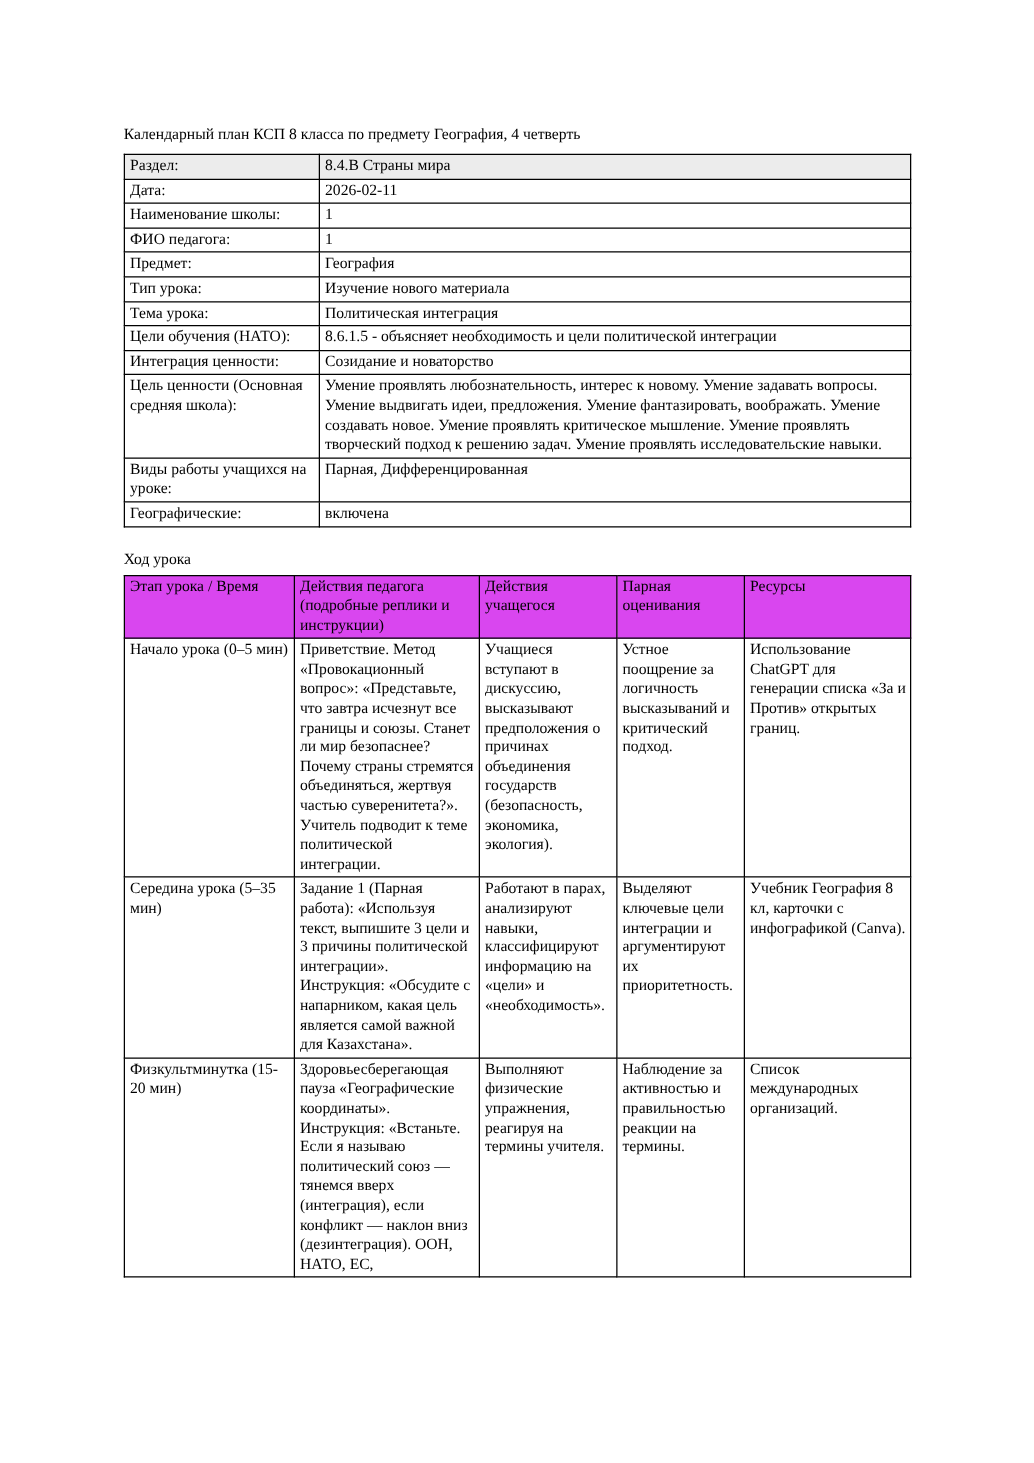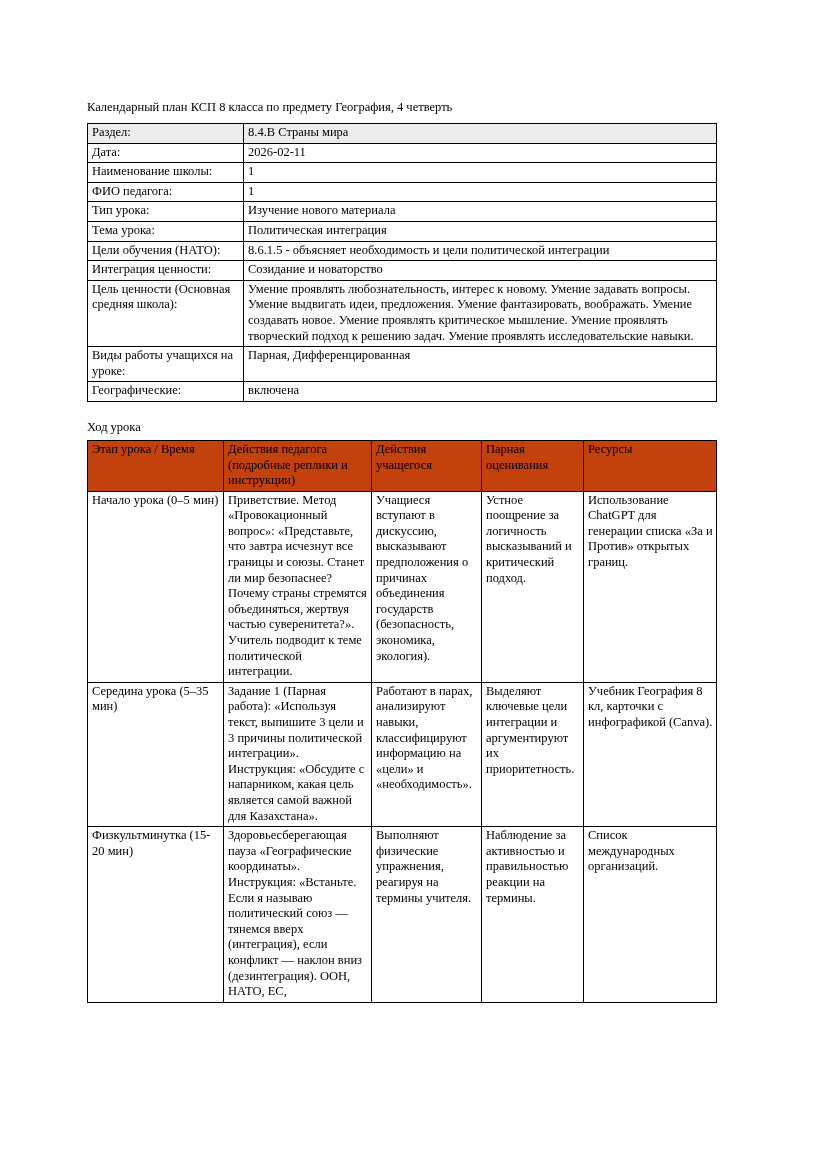--- a/index.html
+++ b/index.html
@@ -16,21 +16,21 @@
   .page {
     position: relative;
     width: 827px;
     height: 1170px;
     background: #ffffff;
     overflow: hidden;
     box-sizing: border-box;
   }
   .doc-body {
     position: absolute;
-    left: 87px;
+    left: 99px;
     top: 99px;
     width: 629px;
   }
   .doc-title {
     font-size: 12.5px;
     line-height: 16px;
     margin: 0 0 8px 0;
     white-space: nowrap;
   }
   .section-label {
@@ -60,21 +60,21 @@
   .info-table col.c-value { width: 473px; }
   .shaded { background: #ececec; }
 
   
   .flow-table col.f1 { width: 136px; }
   .flow-table col.f2 { width: 148px; }
   .flow-table col.f3 { width: 110px; }
   .flow-table col.f4 { width: 102px; }
   .flow-table col.f5 { width: 133px; }
 
-  .flow-table thead td { background: #c2410c; }
+  .flow-table thead td { background: #d946ef; }
   .clipped-row td { height: 168px; }
 </style>
 </head>
 <body>
 
 <div class="page">
   <div class="doc-body">
 
     <p class="doc-title">Календарный план КСП 8 класса по предмету География, 4 четверть</p>
 
@@ -92,20 +92,24 @@
           <td>Дата:</td>
           <td>2026-02-11</td>
         </tr>
         <tr>
           <td>Наименование школы:</td>
           <td>1</td>
         </tr>
         <tr>
           <td>ФИО педагога:</td>
           <td>1</td>
+        </tr>
+        <tr>
+          <td>Предмет:</td>
+          <td>География</td>
         </tr>
         <tr>
           <td>Тип урока:</td>
           <td>Изучение нового материала</td>
         </tr>
         <tr>
           <td>Тема урока:</td>
           <td>Политическая интеграция</td>
         </tr>
         <tr>

